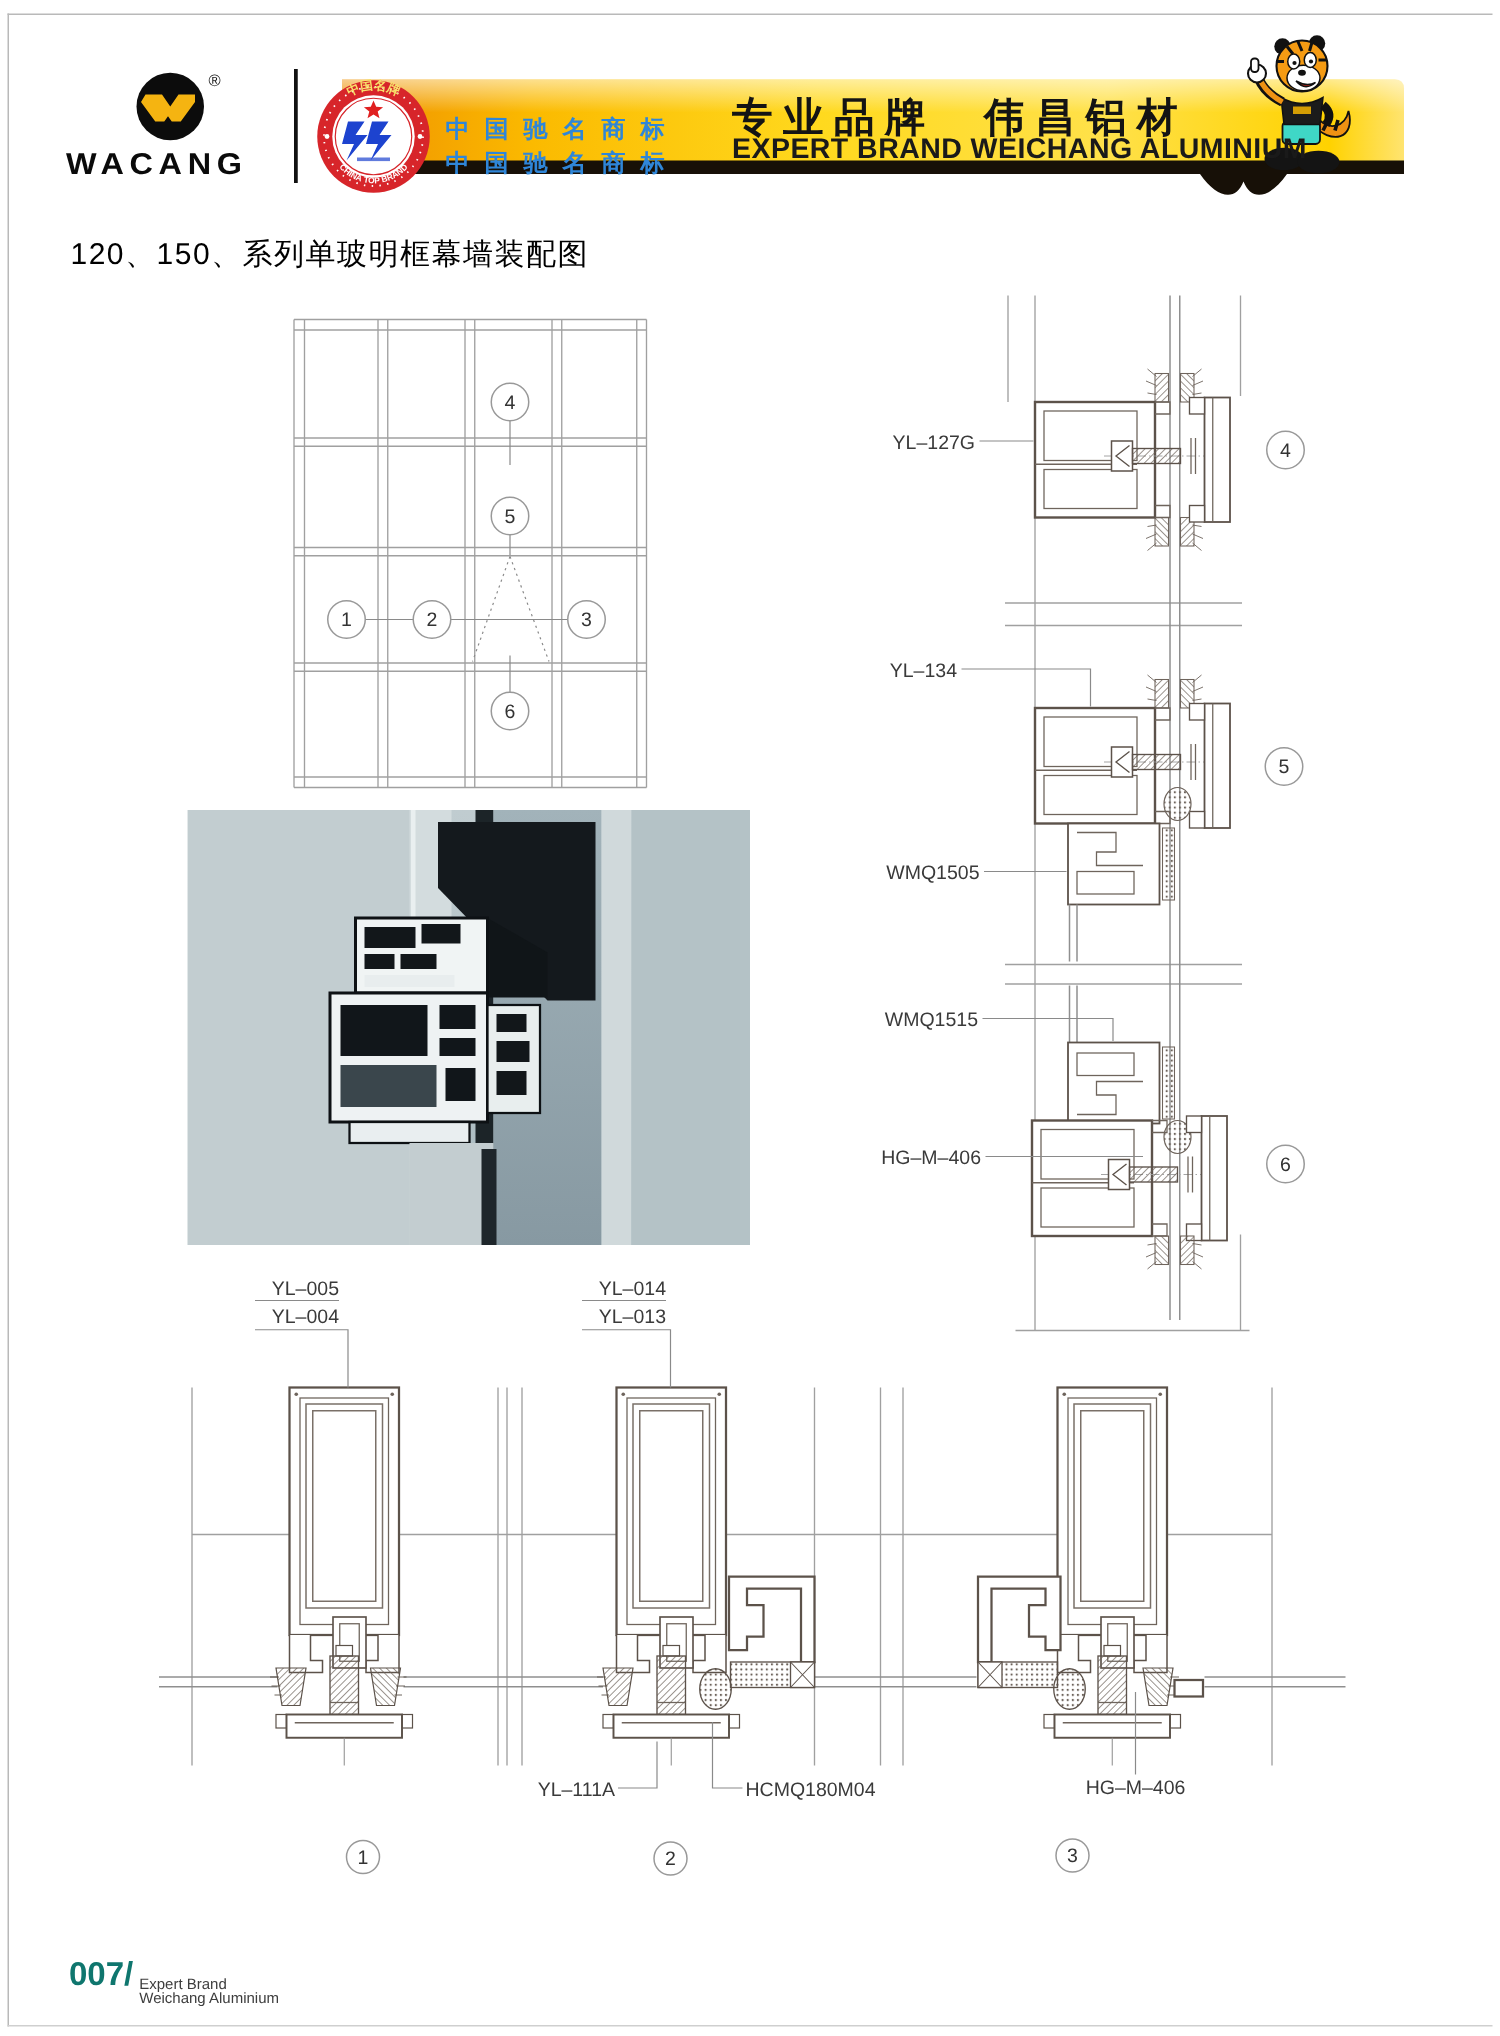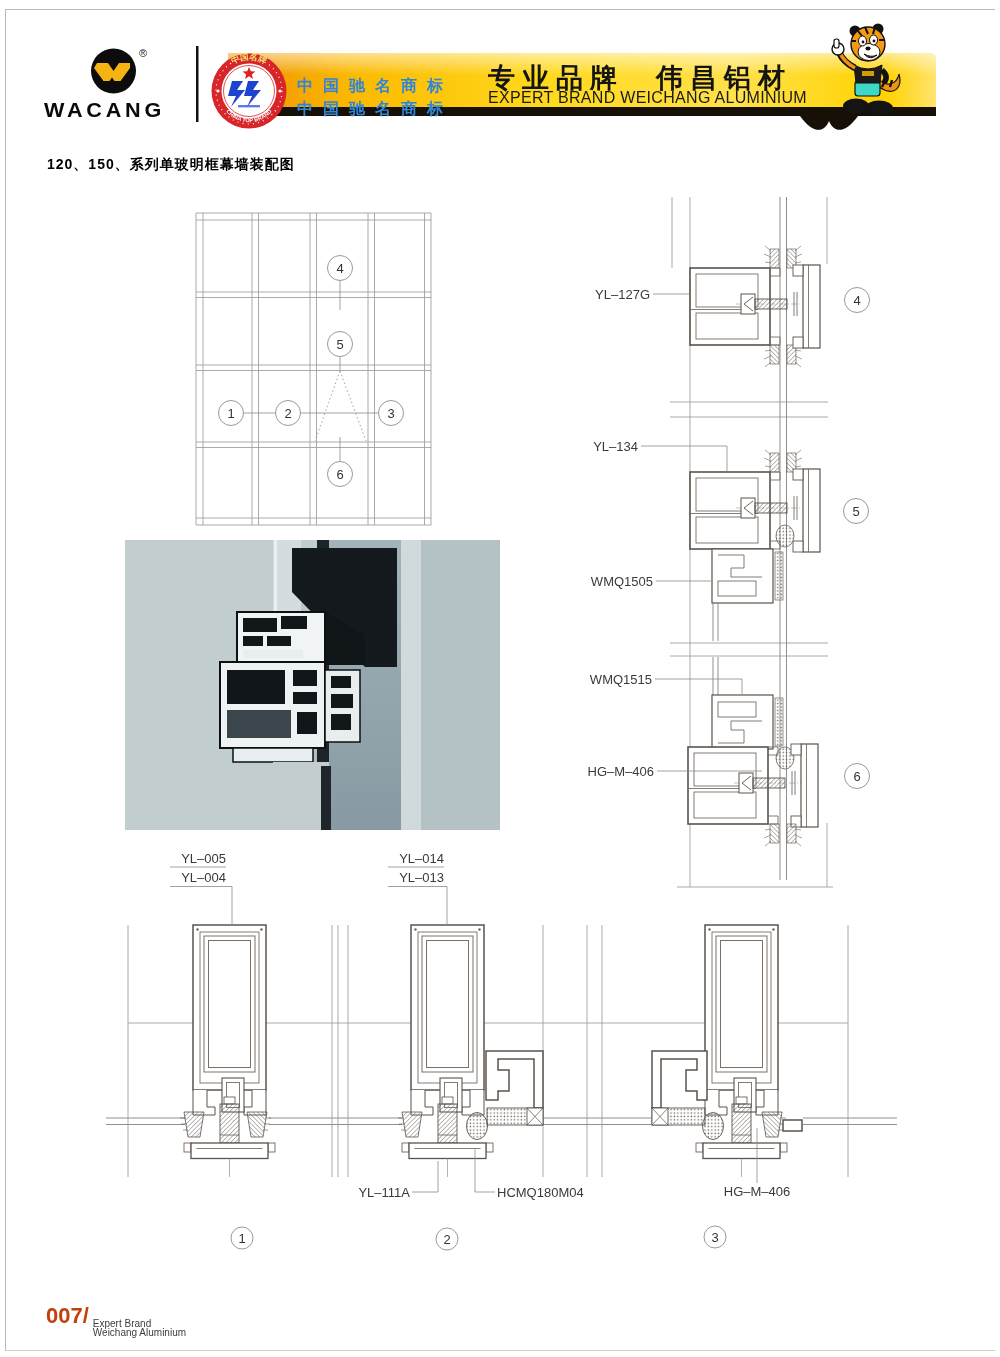--- a/index.html
+++ b/index.html
@@ -8,27 +8,27 @@
   .abs { position:absolute; }
   .edge { position:absolute; background:#b9b9b9; }
   
   .wacang { position:absolute; left:44px; top:99px; font-size:20px; font-weight:800;
             letter-spacing:3.5px; color:#0a0a0a; transform:scaleX(1.08); transform-origin:left; }
   .honor { position:absolute; left:297px; color:#2f86d8; font-size:16px; font-weight:700;
            letter-spacing:10px; white-space:nowrap;margin-top:16px; }
   .brandcn { position:absolute; left:488px; top:60px; font-size:27px; font-weight:700;
              color:#141414; letter-spacing:7px; white-space:nowrap; }
   .brandcn .gap { display:inline-block; width:32px; }
-  .branden { position:absolute; left:488px; top:89px; font-size:16px; font-weight:400;
+  .branden { position:absolute; left:488px; top:89px; font-size:19px; font-weight:700;
              color:#1a1a1a; letter-spacing:0.3px; white-space:nowrap; }
-  .doctitle { position:absolute; left:47px; top:156px; font-size:14px; font-weight:700;
+  .doctitle { position:absolute; left:47px; top:156px; font-size:20px; font-weight:400;
               color:#000; letter-spacing:1px; }
   
   .footer { position:absolute; left:46px; top:1305px; display:flex; align-items:flex-start; }
-  .pageno { color:#c2410c; font-size:22px; font-weight:900; line-height:22px; }
+  .pageno { color:#0f766e; font-size:22px; font-weight:900; line-height:22px; }
   .fsmall { margin-left:4px; margin-top:15px; font-size:10px; line-height:8.5px; color:#3d3d3d; }
   
   svg text { font-family:"Liberation Sans", sans-serif; }
   .ln { stroke:#a0a0a0; stroke-width:0.9; fill:none; }
   .gl { stroke:#8f8f8f; stroke-width:1; fill:none; }
   .pf { fill:#fff; stroke:#5c524a; stroke-width:1.5; }
   .ld { stroke:#8a8a8a; stroke-width:0.8; fill:none; }
   .lb { font-size:13px; fill:#3a3a3a; }
   .num { font-size:13px; fill:#333; text-anchor:middle; }
   .mkc { fill:#fff; stroke:#999; stroke-width:1; }

